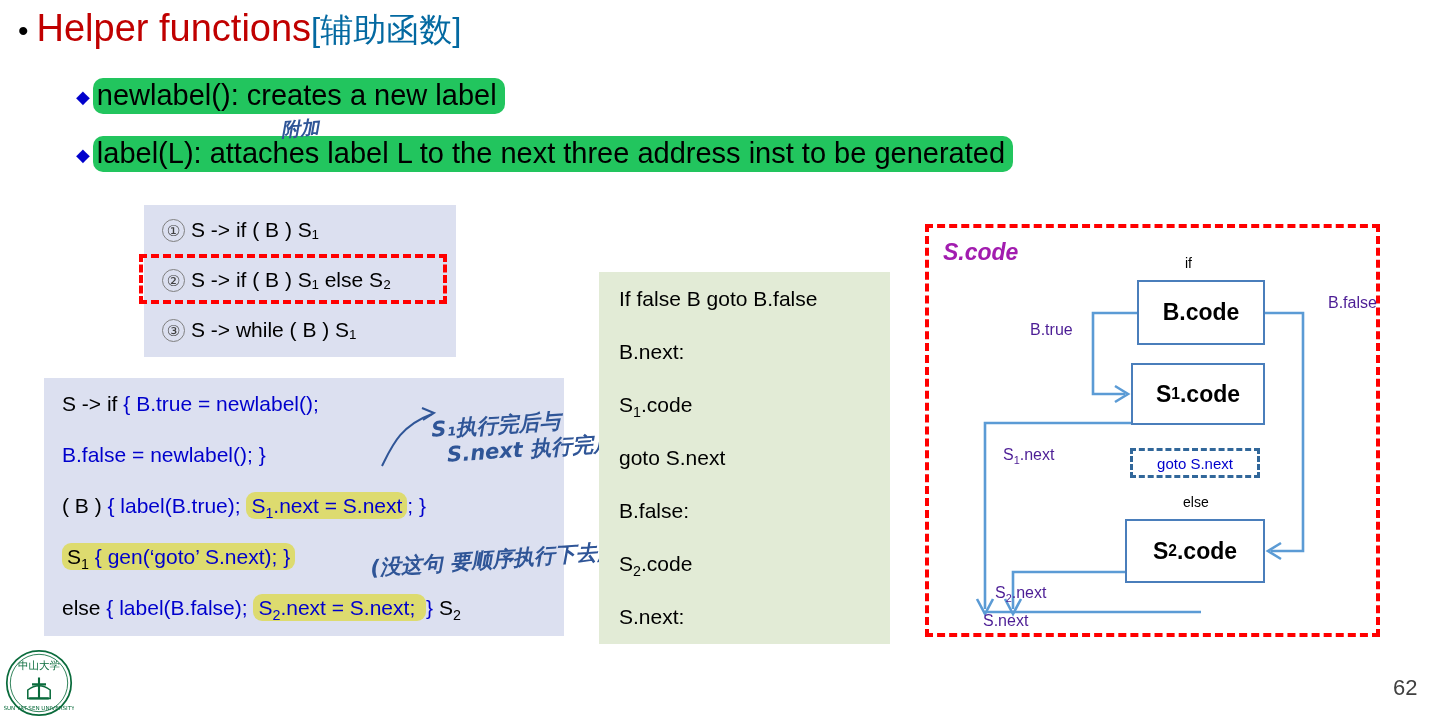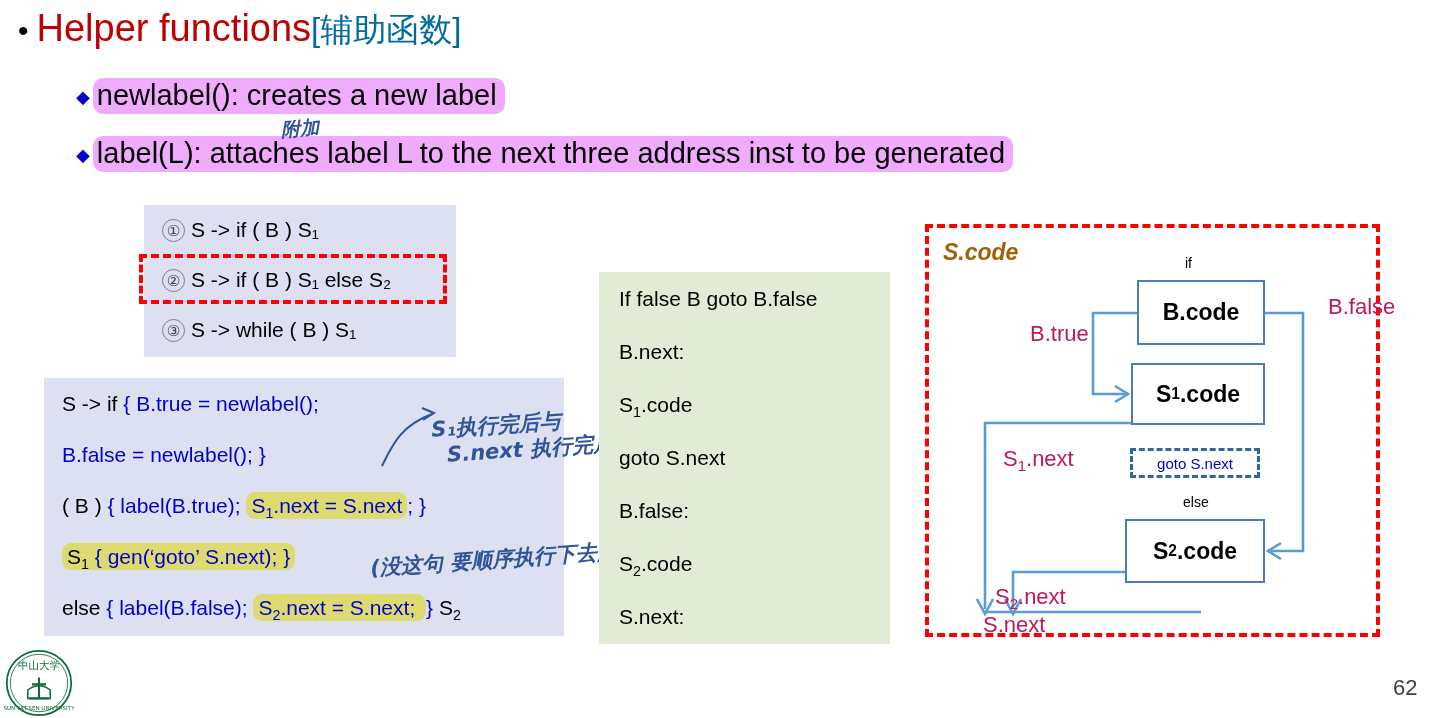--- a/index.html
+++ b/index.html
@@ -13,21 +13,21 @@
   .abs{position:absolute;}
 
   
   #title{left:18px;top:8px;font-size:38px;line-height:1.1;white-space:nowrap;}
   #title .bullet{color:#000;font-size:30px;vertical-align:middle;margin-right:8px;}
   #title .en{color:#C00000;}
   #title .cn{color:#0369a1;font-size:33px;}
 
   .sub{white-space:nowrap;font-size:29px;line-height:1.1;}
   .dia{color:#0000CC;font-size:18px;vertical-align:2px;margin-right:3px;}
-  .hl{background:#f0abfc;border-radius:10px;padding:1px 8px 3px 4px;}
+  .hl{background:#22c55e;border-radius:10px;padding:1px 8px 3px 4px;}
   #sub1{left:76px;top:80px;}
   #sub2{left:76px;top:138px;}
 
   
   .hand{
     font-family:"DejaVu Sans",sans-serif;
     color:#2F5597;
     font-style:italic;
     font-weight:bold;
     transform:rotate(-4deg);
@@ -83,36 +83,36 @@
     padding-left:20px;height:53px;line-height:53px;
   }
 
   
   #diagram{left:925px;top:224px;width:455px;height:413px;}
   #diagram-border{
     left:0;top:0;width:455px;height:413px;
     border:4px dashed #FF0000;box-sizing:border-box;
   }
   #scode-label{
-    left:18px;top:15px;color:#a16207;font-weight:bold;font-style:italic;
+    left:18px;top:15px;color:#a21caf;font-weight:bold;font-style:italic;
     font-size:23px;
   }
   .dbox{
     border:2px solid #4A7EBB;background:#fff;
     font-size:23px;font-weight:bold;color:#000;
     display:flex;align-items:center;justify-content:center;
     box-sizing:border-box;
   }
   #box-bcode{left:212px;top:56px;width:128px;height:65px;}
   #box-s1code{left:206px;top:139px;width:134px;height:62px;}
   #box-s2code{left:200px;top:295px;width:140px;height:64px;}
   .dlabel{font-size:14px;color:#000;font-weight:normal;}
   #lbl-if{left:260px;top:31px;}
   #lbl-else{left:258px;top:270px;}
-  .blabel{font-size:22px;color:#be185d;white-space:nowrap;}
+  .blabel{font-size:16px;color:#4c1d95;white-space:nowrap;}
   #lbl-btrue{left:105px;top:97px;}
   #lbl-bfalse{left:403px;top:70px;}
   #lbl-s1next{left:78px;top:222px;}
   #lbl-s2next{left:70px;top:360px;}
   #lbl-snext{left:58px;top:388px;}
   #goto-box{
     left:205px;top:224px;width:130px;height:30px;
     border:3px dashed #31679A;box-sizing:border-box;
     display:flex;align-items:center;justify-content:center;
   }

